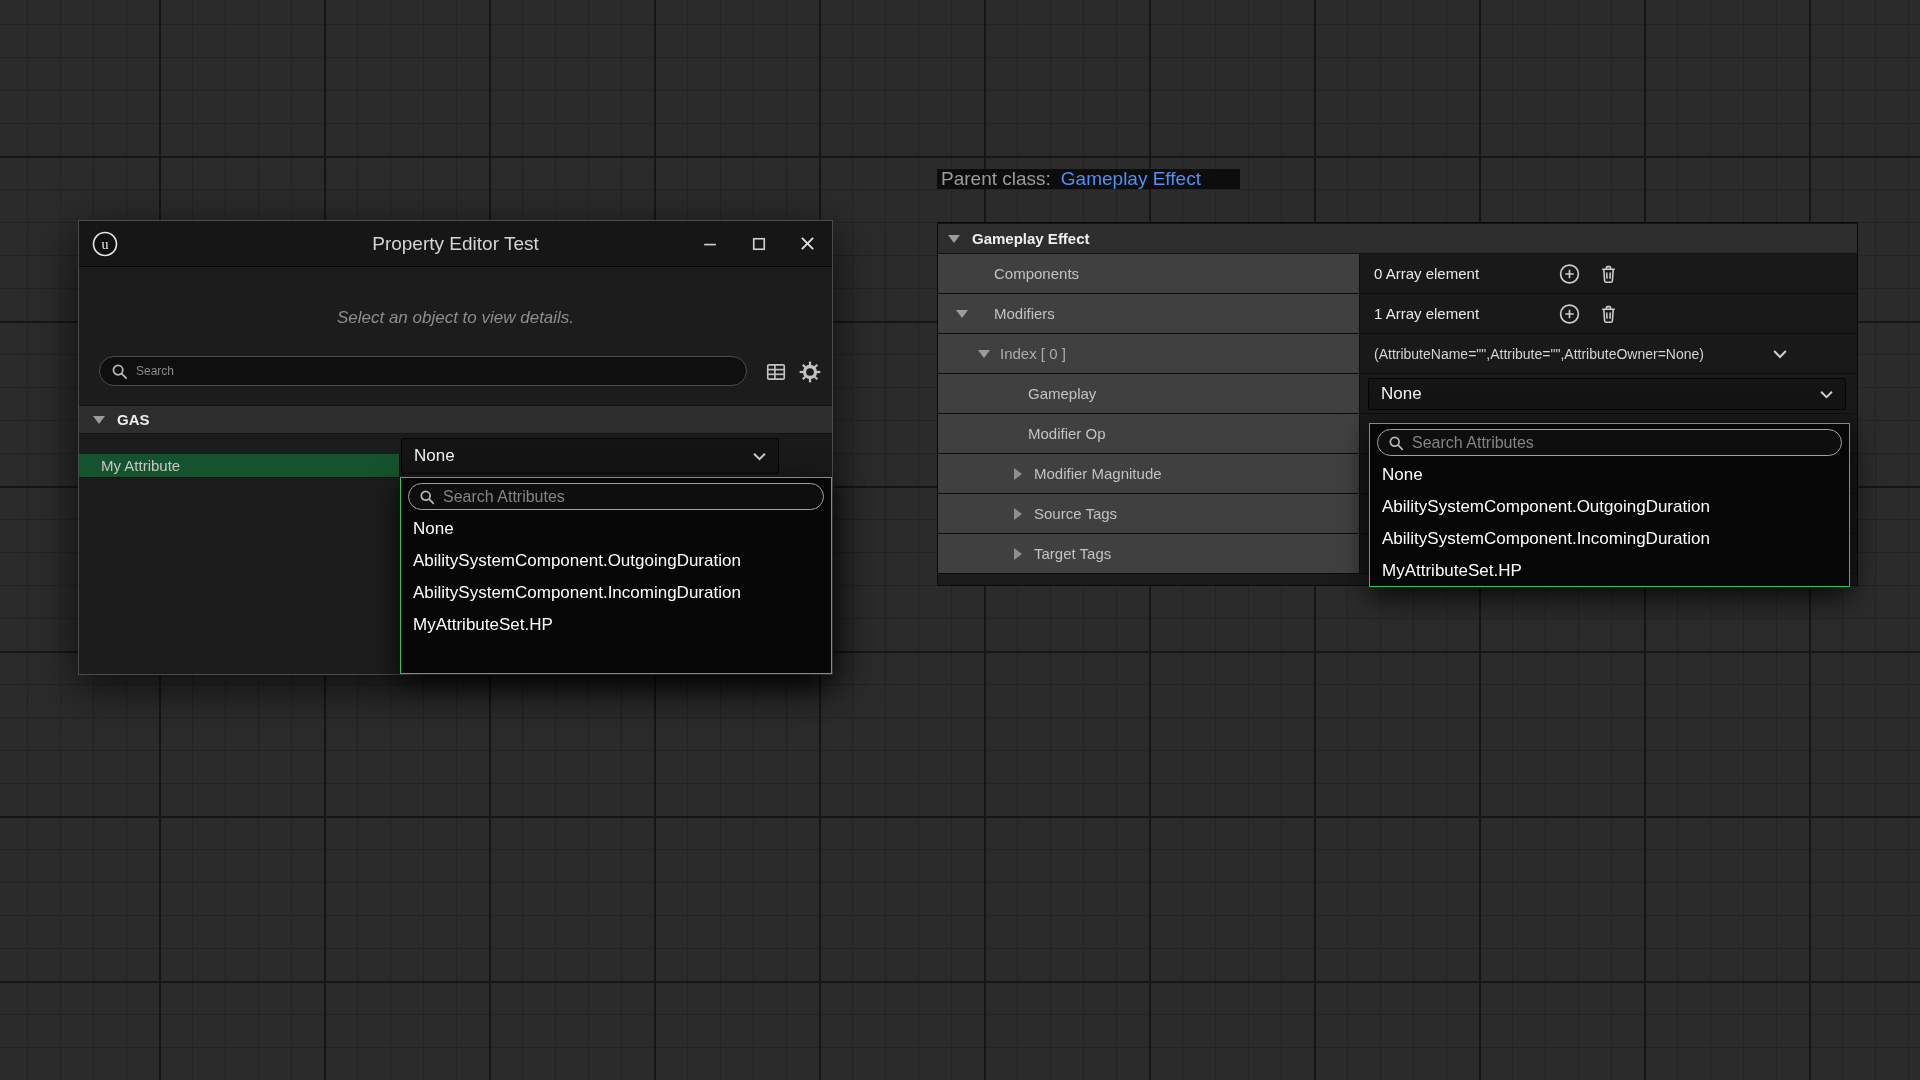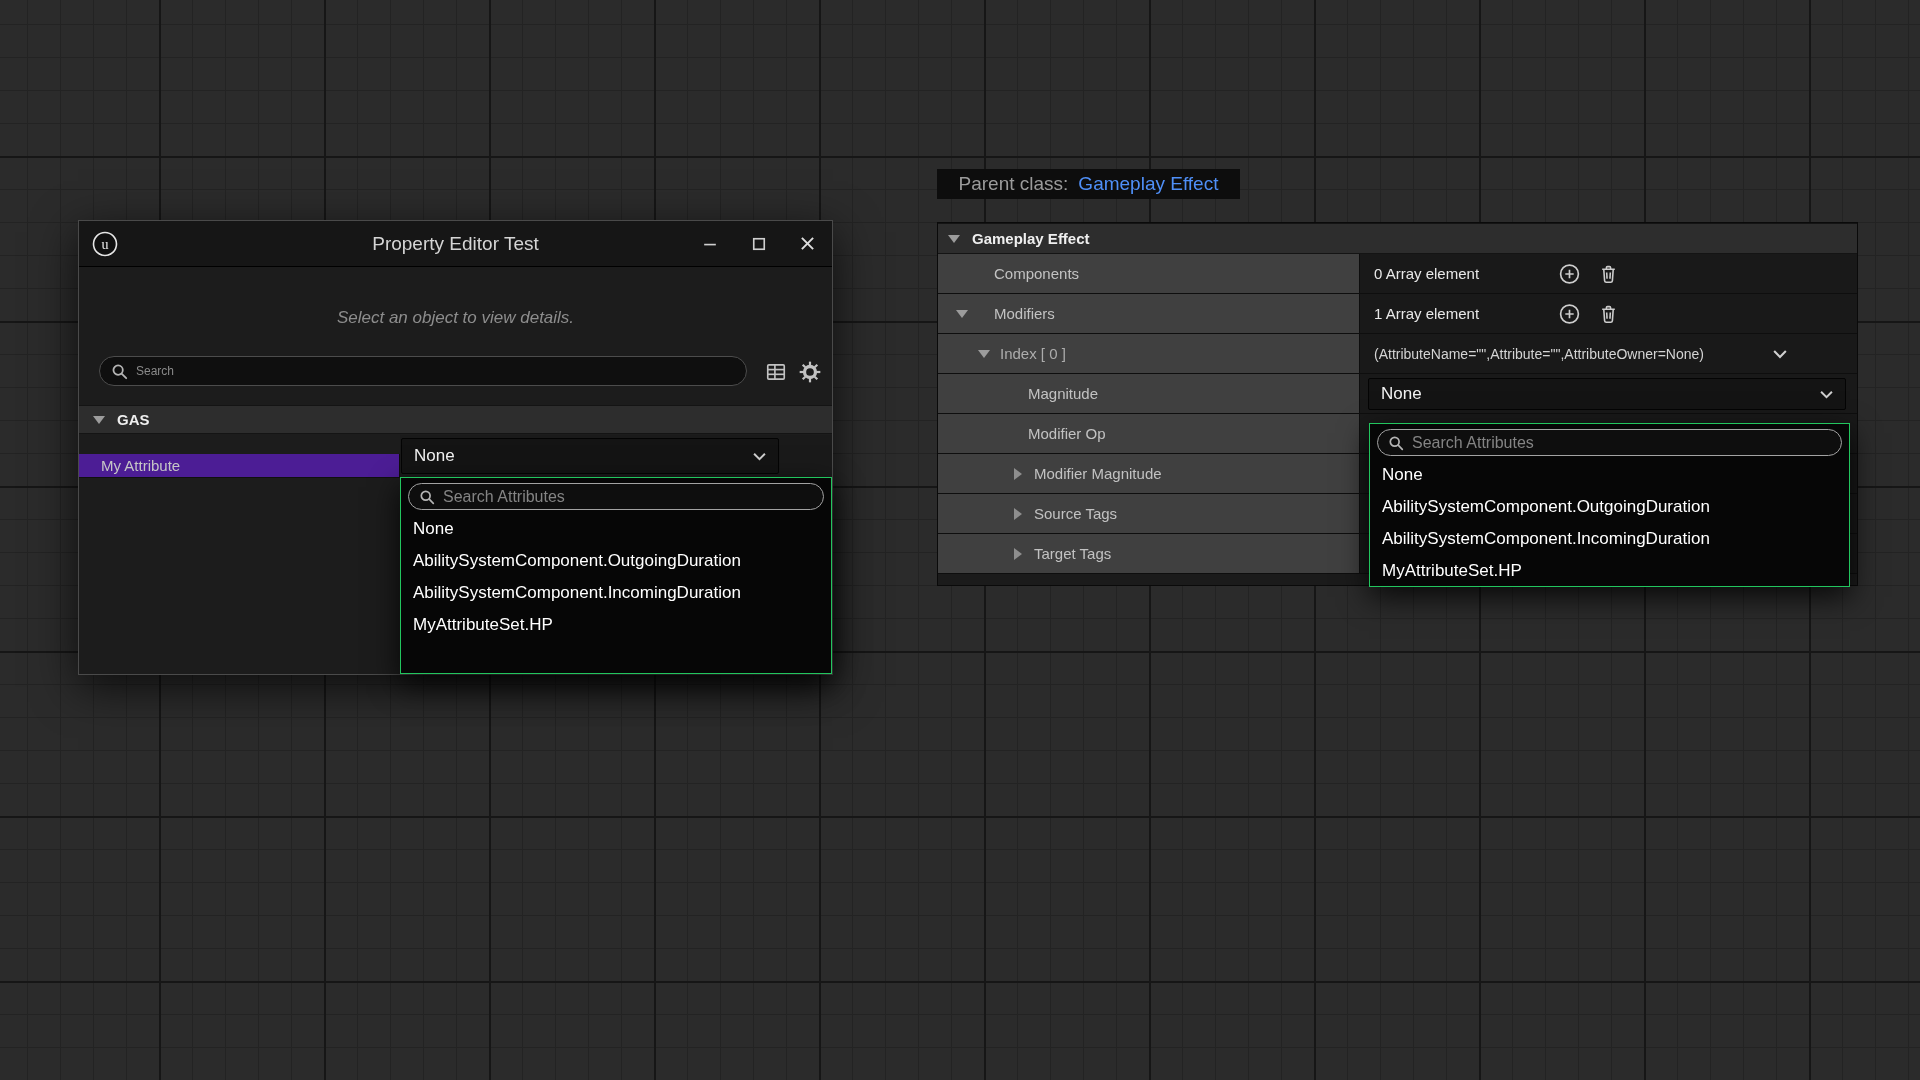--- a/index.html
+++ b/index.html
@@ -65,21 +65,21 @@
     position:absolute; left:0; right:0; height:29px; background:#2d2d2d;
     border-top:1px solid #141414; border-bottom:1px solid #141414;
     display:flex; align-items:center;
   }
   .win .cat-header { top:137px; }
   .cat-header .tri-down { margin-left:14px; }
   .cat-label { margin-left:12px; color:#efefef; font-size:15px; font-weight:bold; }
 
   .prop-row { position:absolute; left:0; right:0; top:167px; height:43px; display:flex; border-bottom:1px solid #101010; }
   .prop-name {
-    width:321px; background:#4c1d95; border-right:1px solid #0d0d0d;
+    width:321px; background:#14532d; border-right:1px solid #0d0d0d;
     display:flex; align-items:center; padding-left:22px;
     color:#c6c6c6; font-size:15px;margin-top:19px;
   }
   .prop-value { flex:1; background:#1a1a1a; position:relative; }
 
   .dropdown {
     display:flex; align-items:center; padding:0 12px;
     background:#141414; border:1px solid #040404; border-radius:2px;
     color:#f2f2f2; font-size:17px; cursor:pointer;
   }
@@ -100,22 +100,22 @@
     color:#e8e8e8; font-size:16px; font-family:inherit;
   }
   .popup-search input::placeholder { color:#848484; }
   .popup-item {
     height:32px; line-height:32px; padding-left:12px; color:#fff;
     font-size:17px; white-space:nowrap; cursor:pointer;
   }
 
   
   .parent-bar {
-    position:absolute; left:937px; top:169px; width:303px; height:30px;
-    background:#0d0d0d; display:flex; align-items:center; padding:0 4px;justify-content:center;
+    position:absolute; left:937px; top:169px; width:303px; height:20px;
+    background:#0d0d0d; display:flex; align-items:center; padding:0 4px;
   }
   .parent-label { color:#9b9b9b; font-size:19px; }
   .parent-link { color:#4f8ff7; font-size:19px; margin-left:10px; text-decoration:none; cursor:pointer; }
 
   .details {
     position:absolute; left:937px; top:222px; width:921px; height:364px;
     background:#1b1b1b; border:1px solid #0a0a0a;
   }
   .details .cat-header { position:relative; height:31px; top:0; }
   .details .cat-header .tri-down { margin-left:10px; }
@@ -332,21 +332,21 @@
         <span class="chev-right">
           <svg width="14" height="10" viewBox="0 0 12 8">
               <polyline points="1,1.5 6,6.5 11,1.5" fill="none" stroke="#cfcfcf" stroke-width="1.8"></polyline>
             </svg>
         </span>
       </div>
     </div>
 
     <div class="d-row">
       <div class="d-name">
-        <span style="padding-left:90px;">Magnitude</span>
+        <span style="padding-left:90px;">Gameplay</span>
       </div>
       <div class="d-value">
         <div class="dropdown dd-attr">
           <span>None</span>
           <span class="chev">
             <svg width="13" height="9" viewBox="0 0 12 8">
                 <polyline points="1,1.5 6,6.5 11,1.5" fill="none" stroke="#cfcfcf" stroke-width="1.8"></polyline>
               </svg>
           </span>
         </div>

